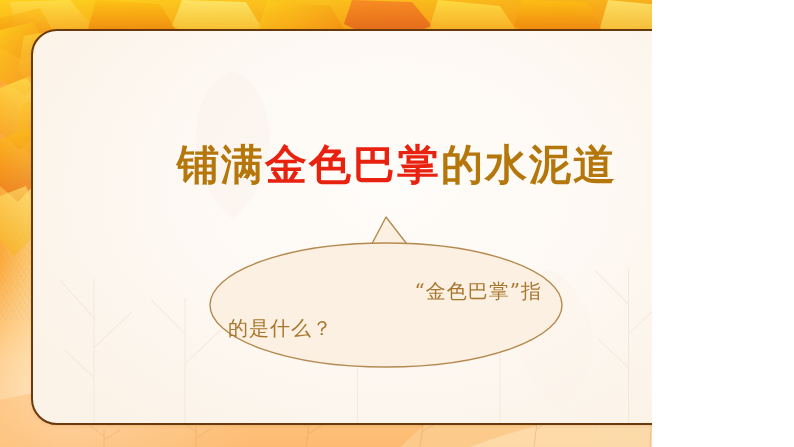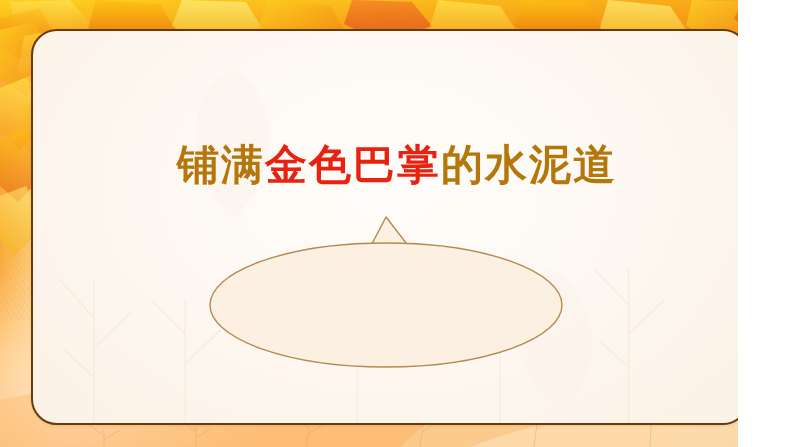--- a/index.html
+++ b/index.html
@@ -2,21 +2,21 @@
 <html lang="zh"><head>
 <meta charset="utf-8">
 <style>
   html,body{margin:0;padding:0;}
   body{
     width:794px;height:447px;overflow:hidden;
     font-family:"Liberation Serif","DejaVu Serif",serif;
     background:#fff;
   }
   #slide{
-    position:relative;width:738px;height:447px;overflow:hidden;
+    position:relative;width:652px;height:447px;overflow:hidden;
     background:
       
       radial-gradient(ellipse 300px 200px at 8% 88%, rgba(255,255,255,.55), rgba(255,255,255,0) 70%),
       
       linear-gradient(to bottom, rgba(255,214,140,0) 62%, rgba(255,196,116,.55) 80%, rgba(252,176,94,.85) 100%),
       
       linear-gradient(to right, rgba(255,163,41,.92) 0px, rgba(255,186,72,.75) 30px, rgba(255,225,170,.35) 58px, rgba(255,255,255,0) 88px),
       
       linear-gradient(to left, rgba(240,233,221,.95) 0px, rgba(246,240,230,.8) 32px, rgba(255,252,245,.25) 60px, rgba(255,255,255,0) 90px),
       
@@ -246,15 +246,19 @@
   <div id="title">
     <span class="gold">铺满</span><span class="red">金色巴掌</span><span class="gold">的水泥道</span>
   </div>
 
   <div id="balloon-wrap">
     <svg width="380" height="155" viewBox="0 0 380 155">
       <path d="M168,44 L190,2 L224,46 Z" fill="#fbf0e2" stroke="#b58a50" stroke-width="1.4" stroke-linejoin="round"></path>
       <ellipse cx="190" cy="90" rx="176" ry="62" fill="#fbf0e2" stroke="#b58a50" stroke-width="1.4"></ellipse>
       <path d="M170,44 L222,46" stroke="#fbf0e2" stroke-width="3"></path>
     </svg>
+    <div id="balloon-text">
+      <span class="l1">“金色巴掌”指</span>
+      <span class="l2">的是什么？</span>
+    </div>
   </div>
 
 </div>
 
 </body></html>

